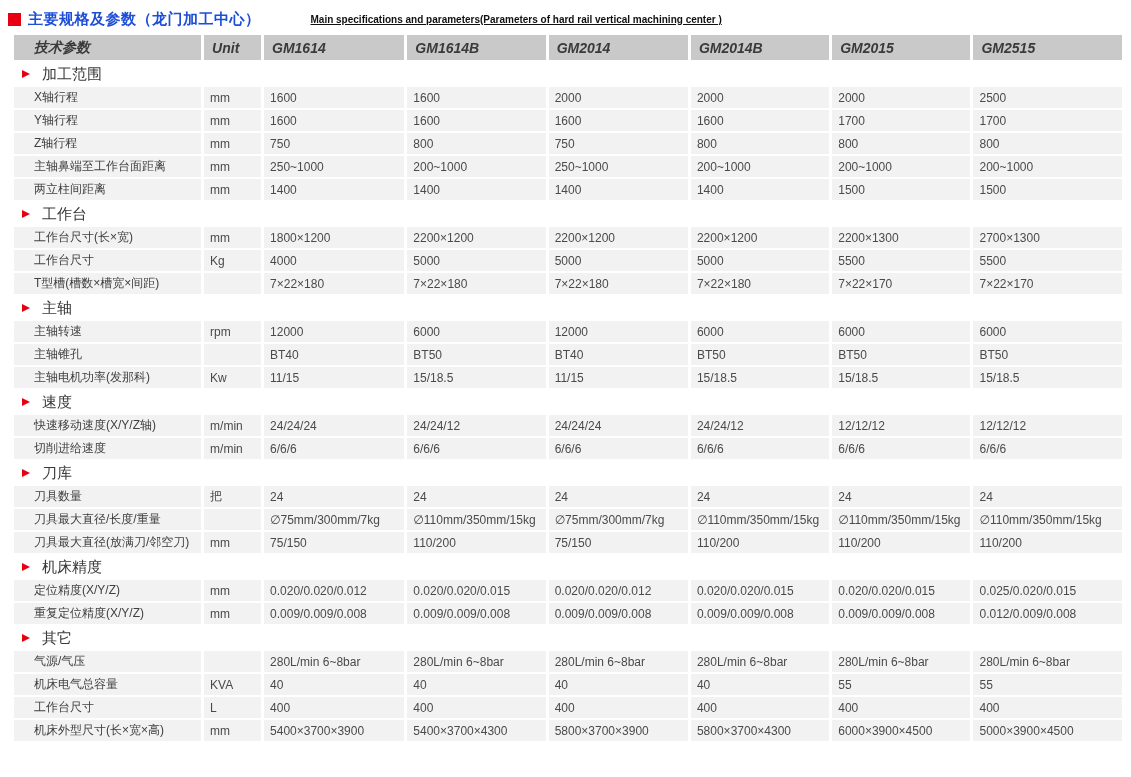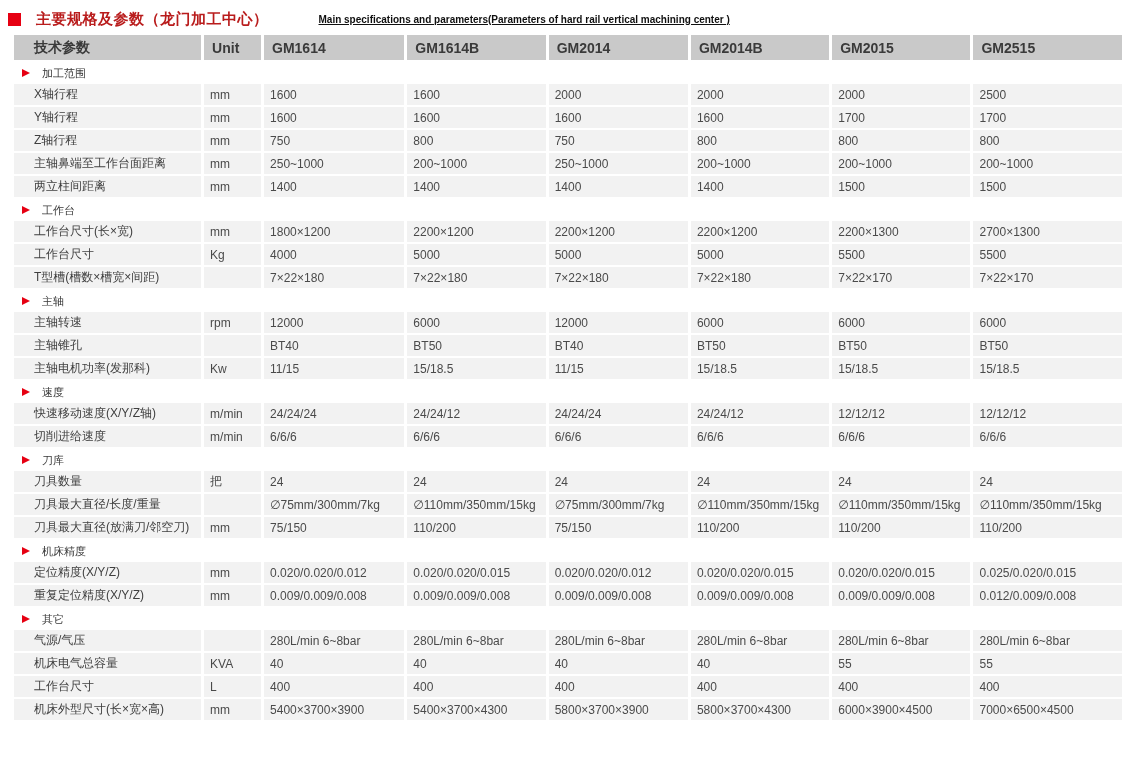--- a/index.html
+++ b/index.html
@@ -3,38 +3,38 @@
 <meta charset="utf-8">
 <style>
   html,body{margin:0;padding:0;}
   body{
     width:1131px;height:777px;background:#ffffff;
     font-family:"Liberation Sans","DejaVu Sans",sans-serif;
     color:#404040;overflow:hidden;
   }
   .title-row{display:flex;align-items:center;padding:9px 0 4px 8px;height:20px;}
   .sq{width:13px;height:13px;background:#e60012;margin-right:7px;flex:0 0 auto;}
-  .cn-title{font-weight:bold;font-size:15px;color:#b91c1c;letter-spacing:0.5px;white-space:nowrap;margin-left:8px;}
+  .cn-title{font-weight:bold;font-size:15px;color:#1d4ed8;letter-spacing:0.5px;white-space:nowrap;}
   .en-title{font-weight:bold;font-size:10px;color:#101010;margin-left:50px;white-space:nowrap;text-decoration:underline;}
   table{
     border-collapse:separate;border-spacing:3px 2px;
     margin-left:11px;table-layout:fixed;width:1114px;
   }
   th{
     background:#c9c9c9;color:#3a3a3a;font-size:14px;font-weight:bold;
-    text-align:left;padding:3px 8px;height:19px;white-space:nowrap;overflow:hidden;
+    text-align:left;padding:3px 8px;height:19px;white-space:nowrap;overflow:hidden;font-style:italic;
   }
   th.col-label{padding-left:20px;}
   .data-row td{
     background:#f2f2f2;font-size:12px;color:#4a4a4a;
     padding:2px 6px;height:16px;white-space:nowrap;overflow:hidden;
   }
   .data-row td.param-label{padding-left:20px;color:#3f3f3f;}
   .section-row td{
-    background:#ffffff;font-size:11px;color:#383838;
+    background:#ffffff;font-size:15px;color:#383838;
     padding:3px 0 1px 8px;height:16px;white-space:nowrap;
   }
   .arrow{
     display:inline-block;width:0;height:0;vertical-align:middle;
     border-left:8px solid #e60012;
     border-top:4.5px solid transparent;border-bottom:4.5px solid transparent;
     margin-right:12px;margin-top:-2px;
   }
 </style>
 </head>
@@ -303,17 +303,17 @@
           <td class="value-cell">400</td>
         </tr>
         <tr class="data-row">
           <td class="param-label">机床外型尺寸(长×宽×高)</td>
           <td class="unit-cell">mm</td>
           <td class="value-cell">5400×3700×3900</td>
           <td class="value-cell">5400×3700×4300</td>
           <td class="value-cell">5800×3700×3900</td>
           <td class="value-cell">5800×3700×4300</td>
           <td class="value-cell">6000×3900×4500</td>
-          <td class="value-cell">7000×6500×4500</td>
+          <td class="value-cell">5000×3900×4500</td>
         </tr>
       </tbody>
   </table>
 </div>
 
 </body></html>

